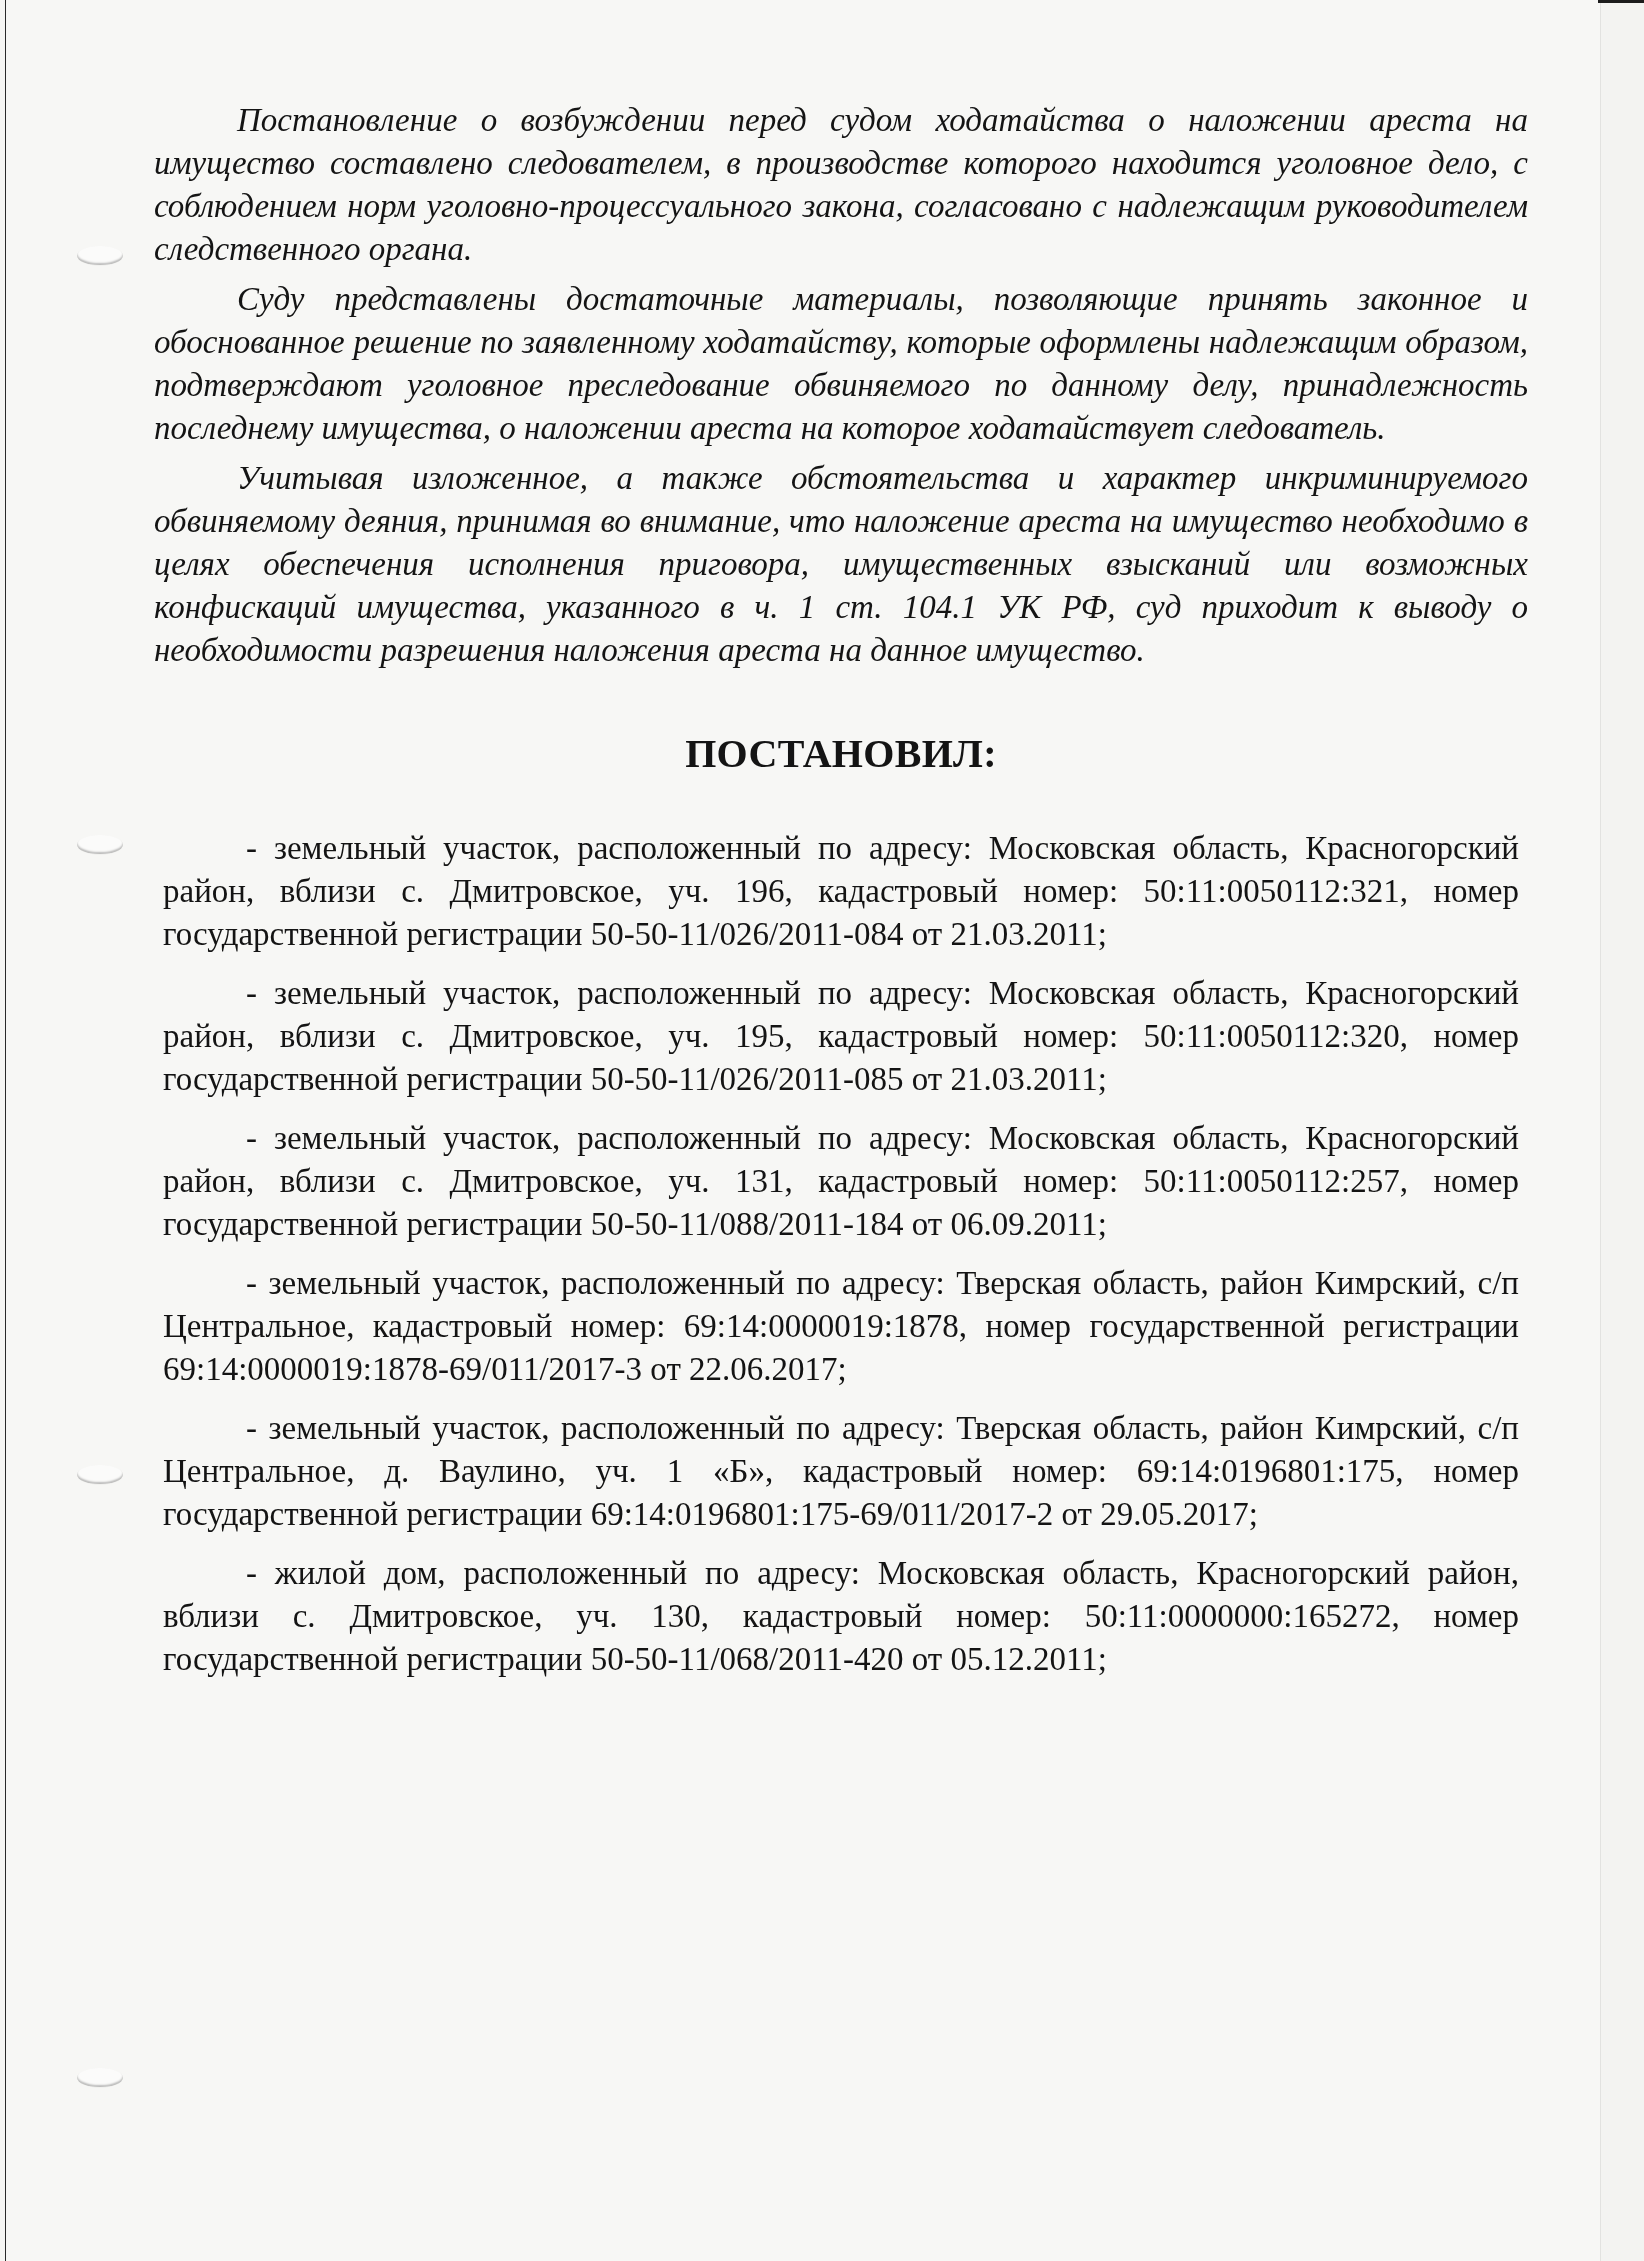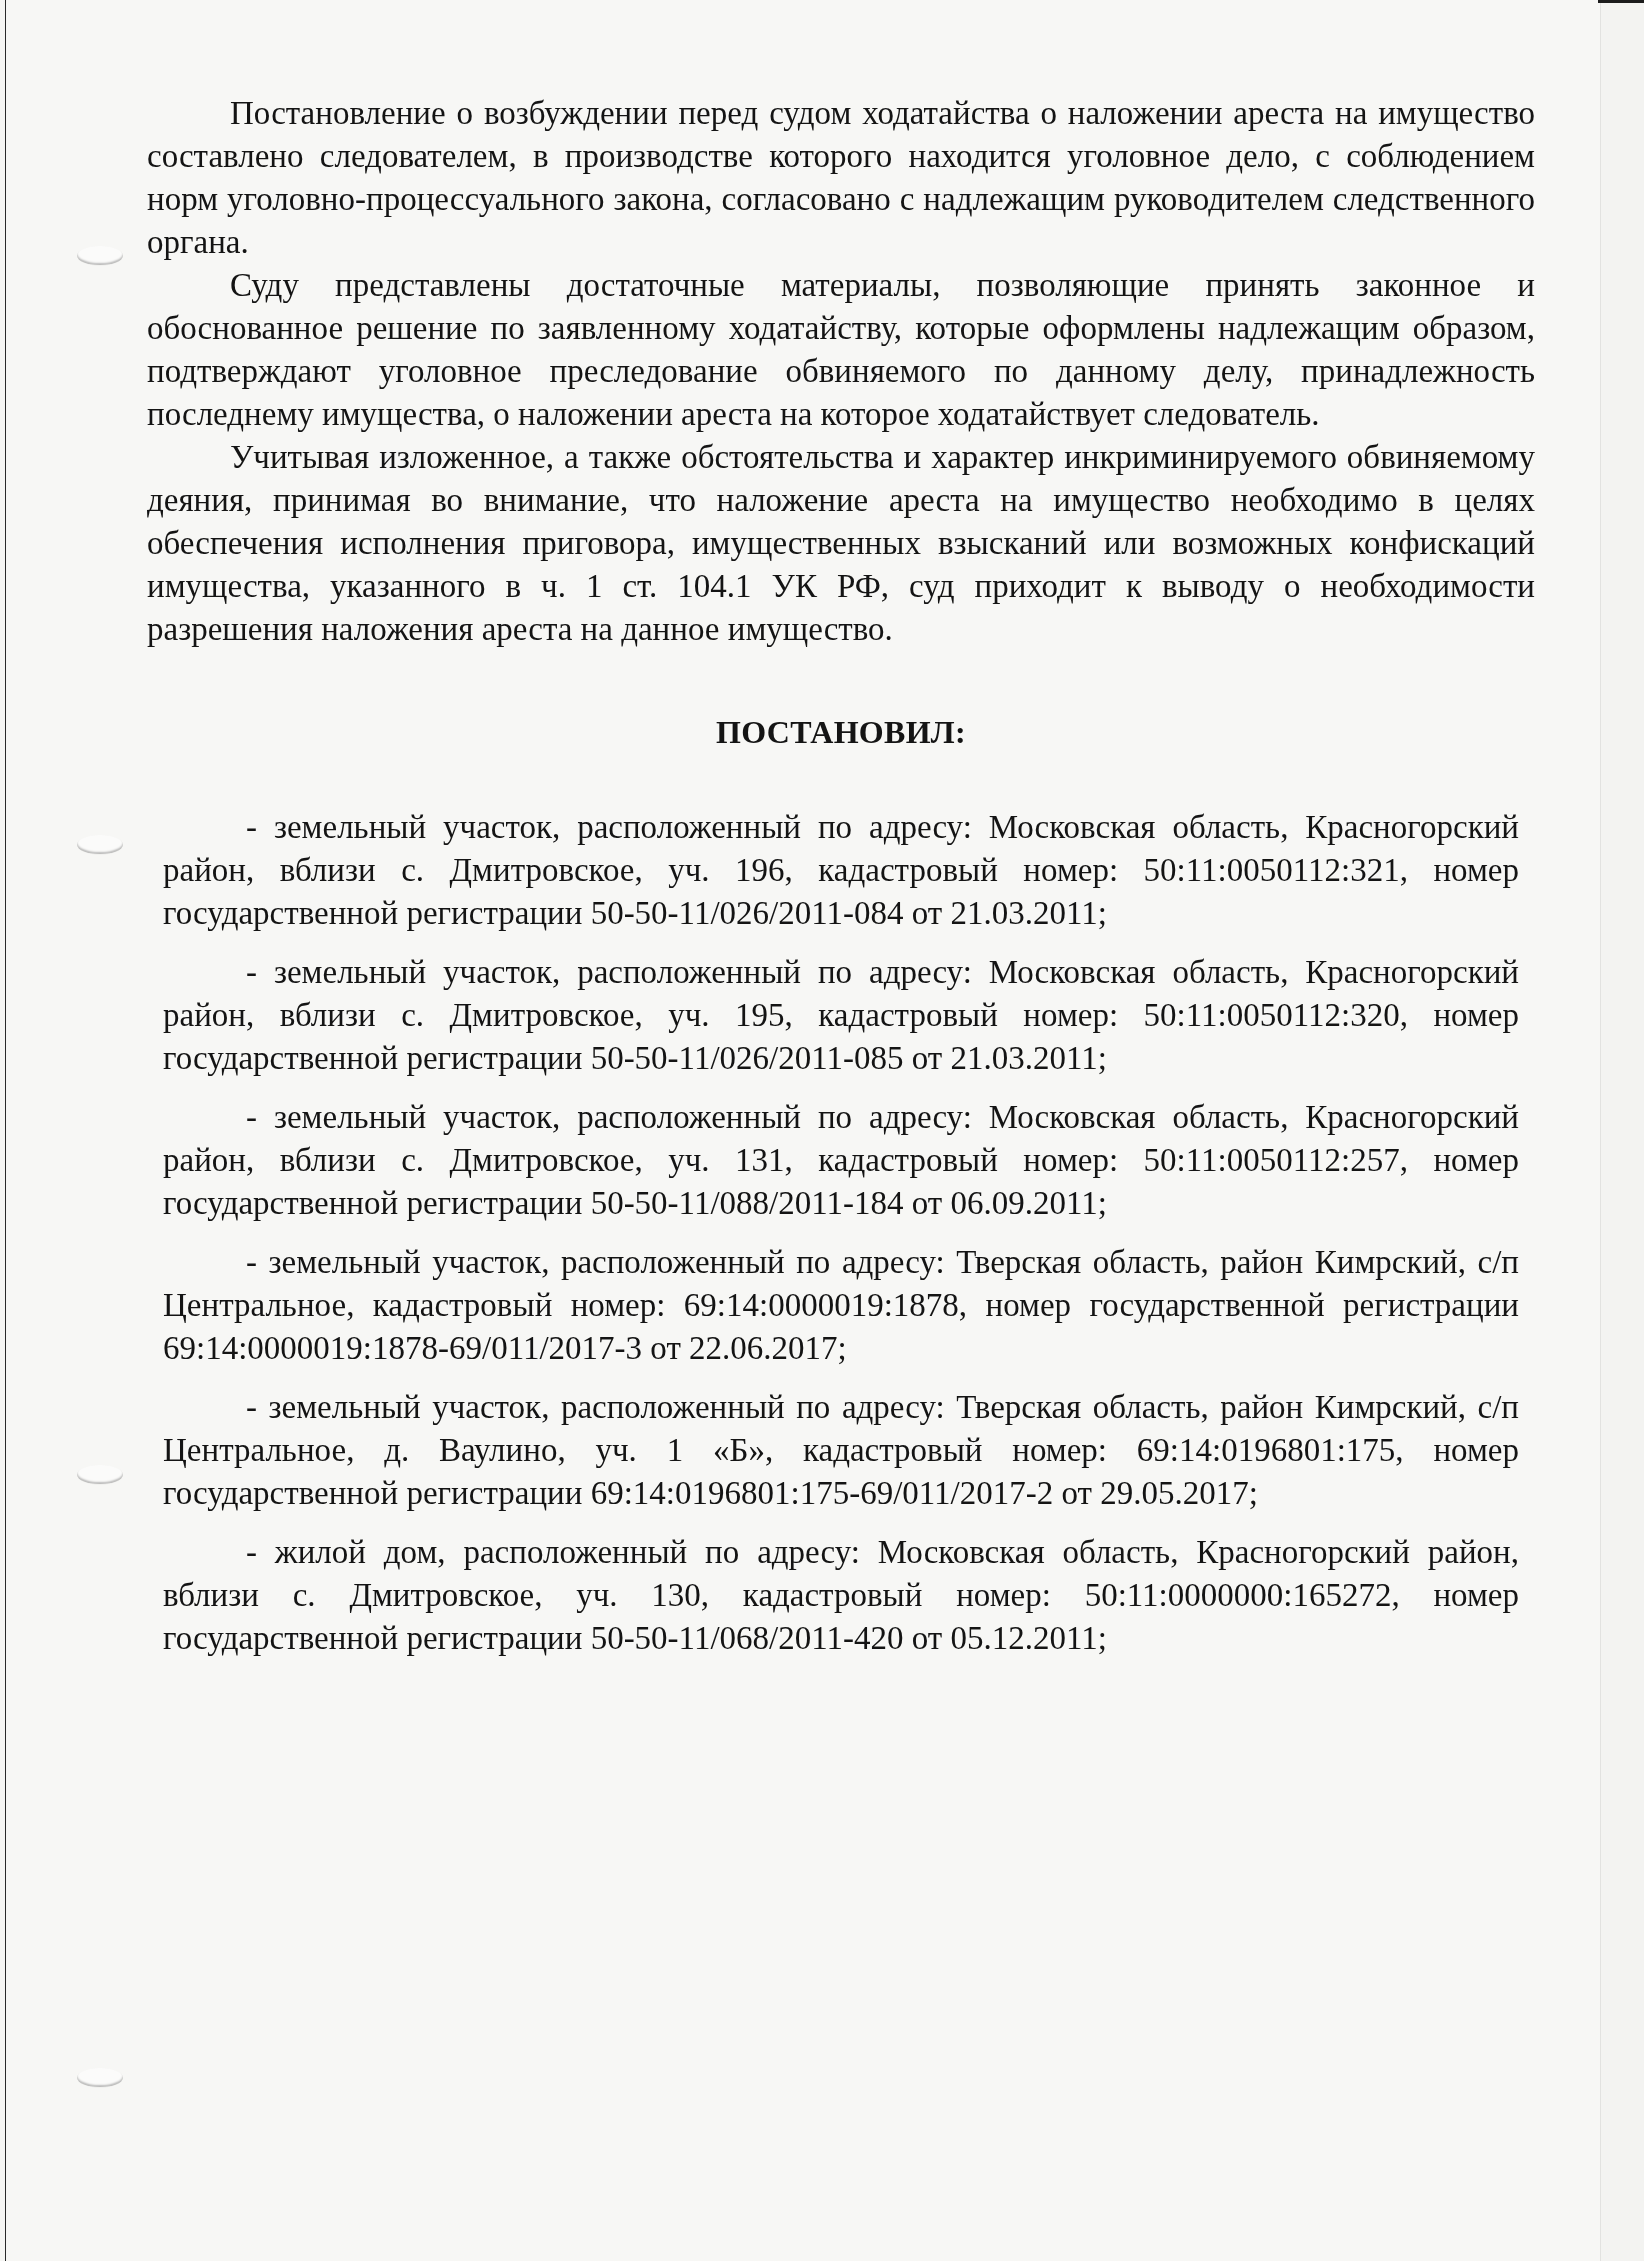--- a/index.html
+++ b/index.html
@@ -53,27 +53,28 @@
     .content {
       position: absolute;
       left: 147px;
       top: 92px;
       width: 1388px;
       font-size: 33px;
       line-height: 43px;
       text-align: justify;
     }
     .para {
-      margin: 0;
+      margin: 7px;
       text-indent: 83px;
+      font-style: italic;
     }
     .heading {
       text-align: center;
       font-weight: bold;
-      font-size: 32px;
+      font-size: 40px;
       margin: 60px 0 52px 0;
       text-indent: 0;
       letter-spacing: 0.3px;
     }
     .item {
       margin: 16px;
       text-indent: 83px;
     }
   </style>
 </head>

